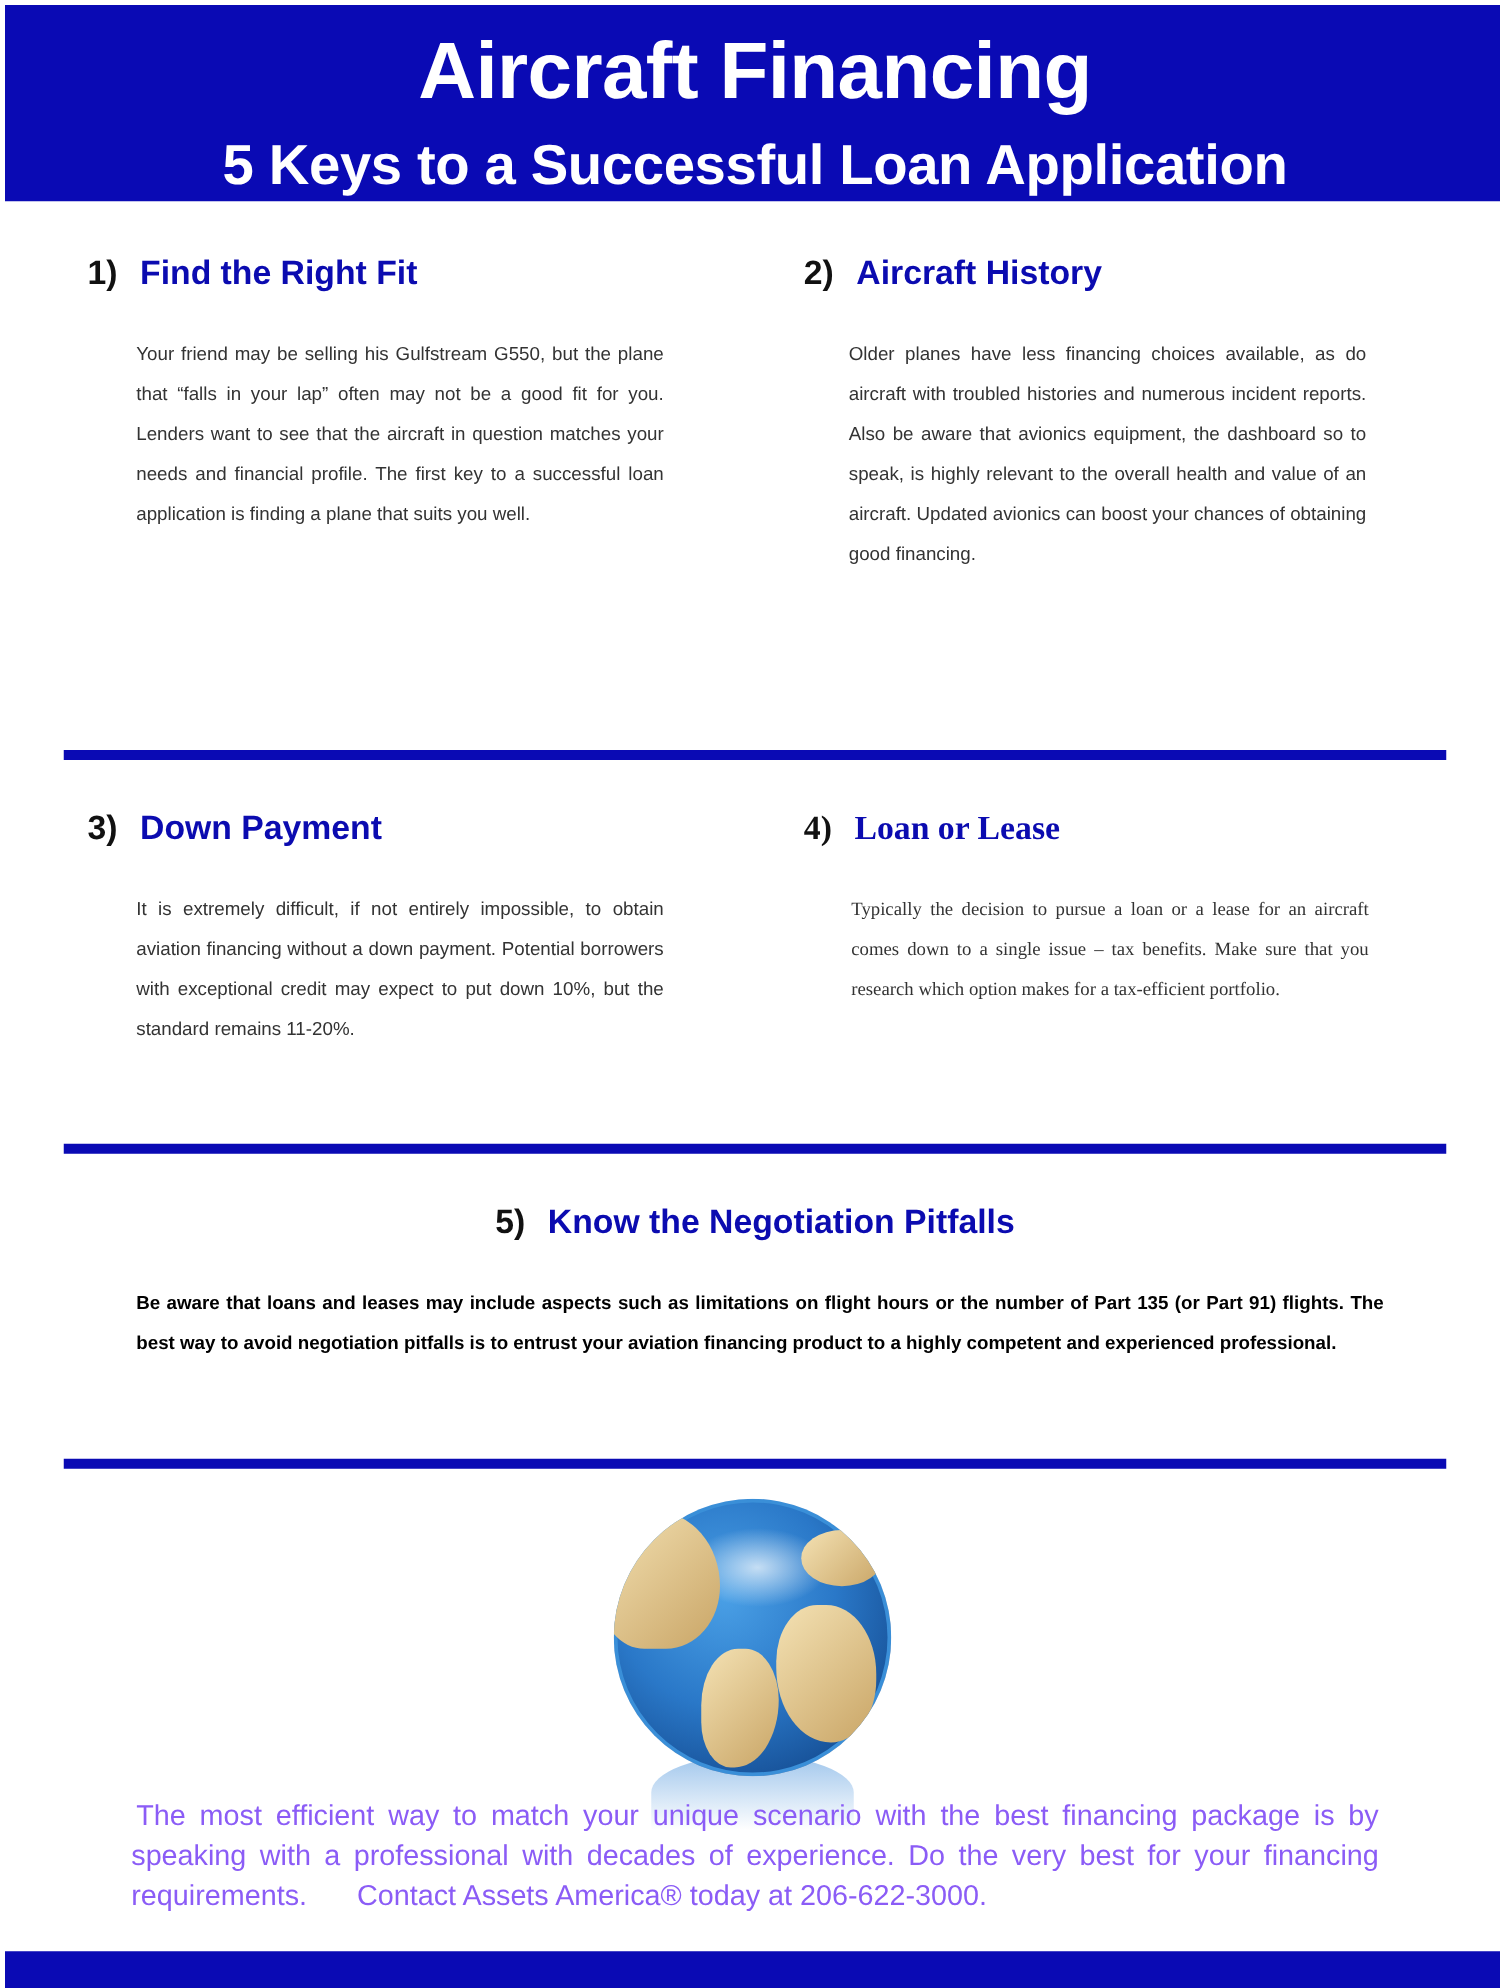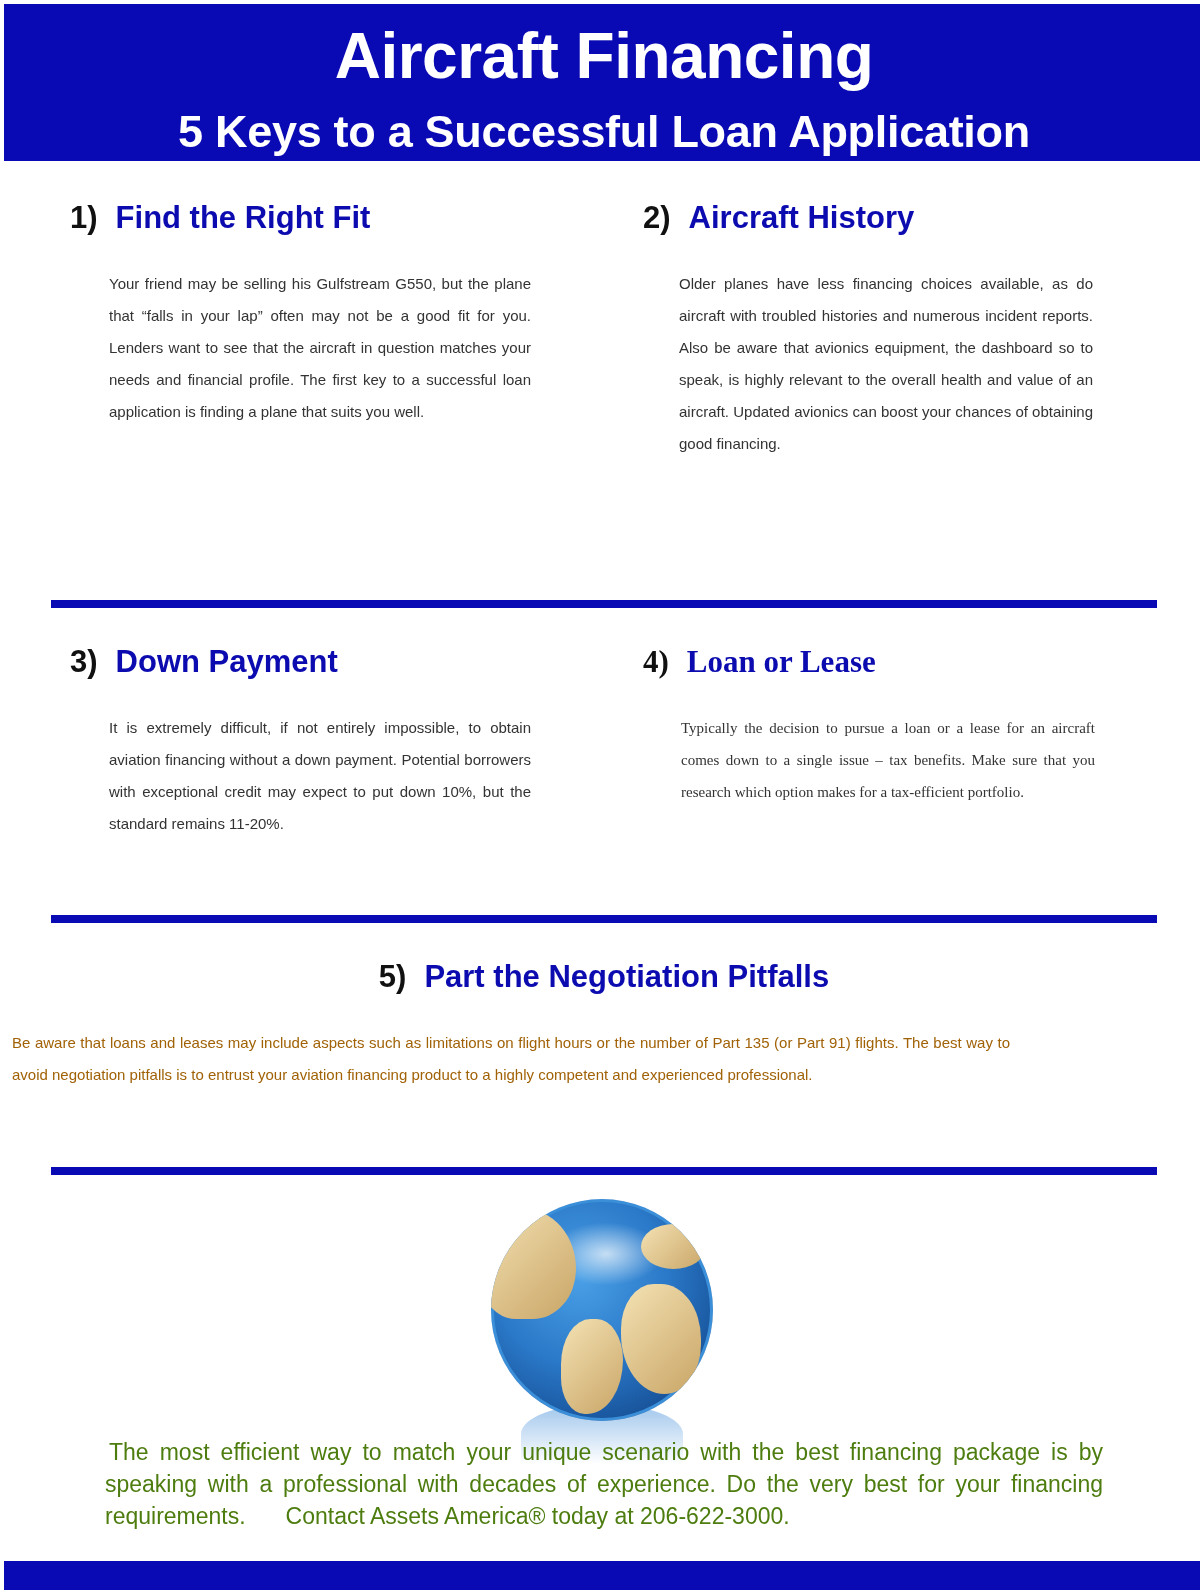--- a/index.html
+++ b/index.html
@@ -14,21 +14,21 @@
   .header .title {
     position: absolute; left: 0; right: 0; top: 8px;
     font-size: 64px; font-weight: bold; letter-spacing: -0.5px; line-height: 80px;
   }
   .header .subtitle {
     position: absolute; left: 0; right: 0; top: 96px;
     font-size: 45px; font-weight: bold; line-height: 56px; letter-spacing: -0.3px;
   }
 
   .section { position: absolute; }
-  .sec-head { font-size: 31px; font-weight: bold; line-height: 40px; white-space: nowrap; }
+  .sec-head { font-size: 27px; font-weight: bold; line-height: 40px; white-space: nowrap; }
   .sec-num { color: #111; margin-right: 10px; }
   .sec-title { color: #0b0bb0; }
   .sec-body {
     font-size: 15px; line-height: 32px; color: #333; text-align: justify;
     margin-top: 22px;
   }
 
   .rule { position: absolute; left: 47px; width: 1106px; height: 5px; background: #0a0ab4; }
 
   .globe-wrap { position: absolute; left: 487px; top: 1195px; width: 222px; height: 240px; }
@@ -42,21 +42,21 @@
   }
   .land { position: absolute; background: linear-gradient(135deg, #f4e2b4, #c9a566); }
   .reflection {
     position: absolute; left: 30px; top: 205px; width: 162px; height: 60px;
     border-radius: 50% 50% 0 0;
     background: linear-gradient(to bottom, rgba(80,150,220,0.55), rgba(255,255,255,0));
   }
 
   .closing {
     position: absolute; left: 97px; top: 1428px; width: 1006px;
-    font-size: 23px; line-height: 32px; color: #4d7c0f; text-align: justify;
+    font-size: 23px; line-height: 32px; color: #8b5cf6; text-align: justify;
   }
   .footer-bar { position: absolute; left: 0; top: 1557px; width: 1200px; height: 33px; background: #0a0ab4; }
 </style>
 </head>
 <body>
 
 <div class="header">
   <div class="title">Aircraft Financing</div>
   <div class="subtitle">5 Keys to a Successful Loan Application</div>
 </div>
@@ -88,23 +88,23 @@
   <div class="sec-head">
     <span class="sec-num">4)</span><span class="sec-title">Loan or Lease</span>
   </div>
   <div class="sec-body" style="margin-left:42px; width:422px;">Typically the decision to pursue a loan or a lease for an aircraft comes down to a single issue – tax benefits. Make sure that you research which option makes for a tax-efficient portfolio.</div>
 </div>
 
 <div class="rule" style="top:911px;"></div>
 
 <div class="section" style="left:0; top:945px; width:1200px;">
   <div class="sec-head" style="text-align:center;">
-    <span class="sec-num">5)</span><span class="sec-title">Part the Negotiation Pitfalls</span>
+    <span class="sec-num">5)</span><span class="sec-title">Know the Negotiation Pitfalls</span>
   </div>
-  <div class="sec-body" style="width:1006px; color:#a16207;">Be aware that loans and leases may include aspects such as limitations on flight hours or the number of Part 135 (or Part 91) flights. The best way to avoid negotiation pitfalls is to entrust your aviation financing product to a highly competent and experienced professional.</div>
+  <div class="sec-body" style="margin-left:97px; width:1006px; color:#000000;font-weight:bold;">Be aware that loans and leases may include aspects such as limitations on flight hours or the number of Part 135 (or Part 91) flights. The best way to avoid negotiation pitfalls is to entrust your aviation financing product to a highly competent and experienced professional.</div>
 </div>
 
 <div class="rule" style="top:1163px;"></div>
 
 <div class="globe-wrap">
   <div class="reflection"></div>
   <div class="globe">
     <div class="land" style="left:-10px; top:10px; width:95px; height:110px; border-radius:40% 60% 50% 40%;"></div>
     <div class="land" style="left:70px; top:120px; width:62px; height:95px; border-radius:50% 45% 60% 40%;"></div>
     <div class="land" style="left:130px; top:85px; width:80px; height:110px; border-radius:45% 55% 50% 60%;"></div>

